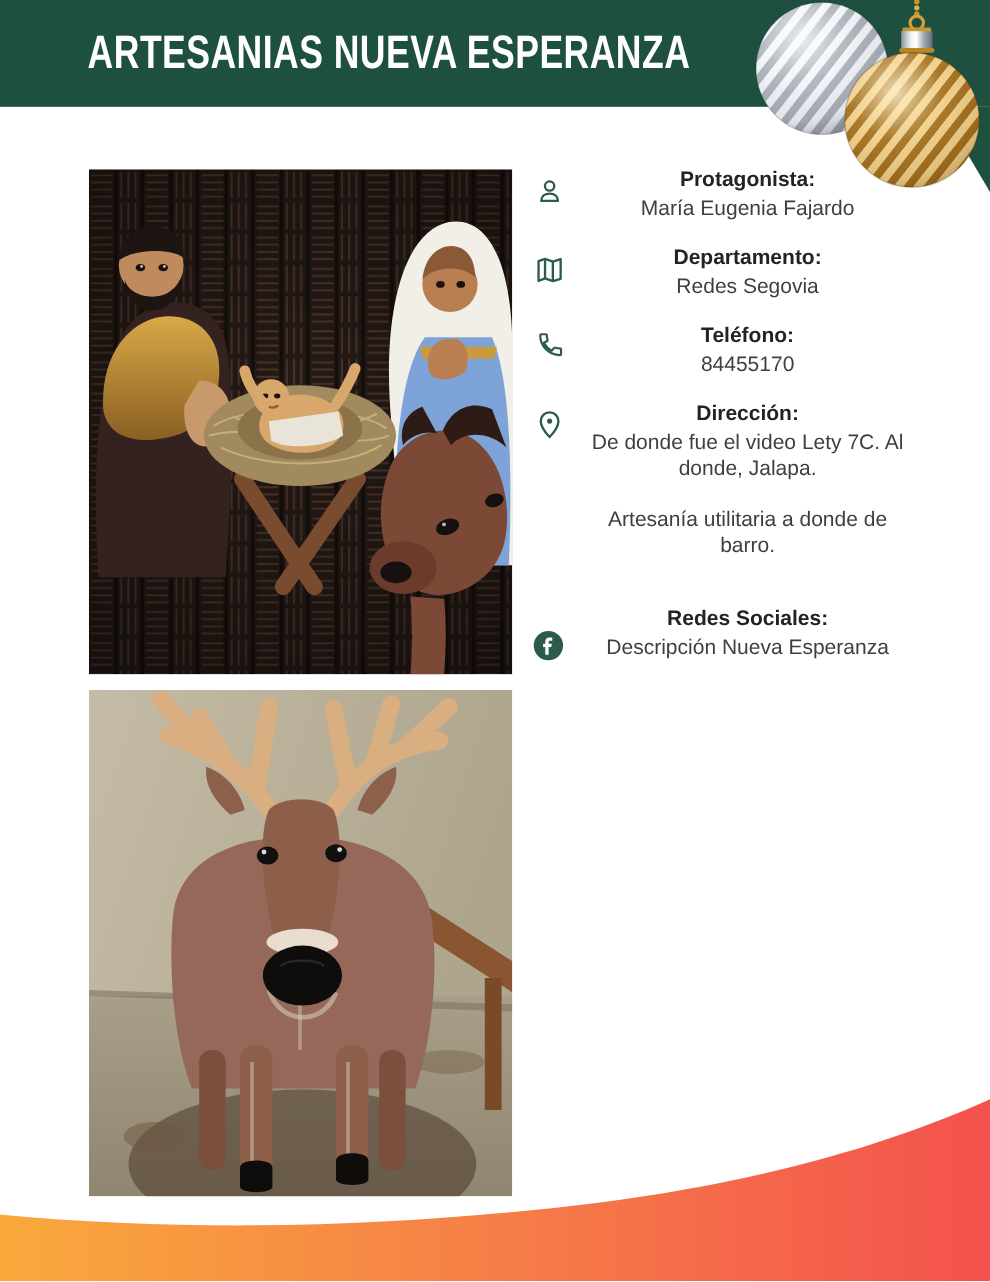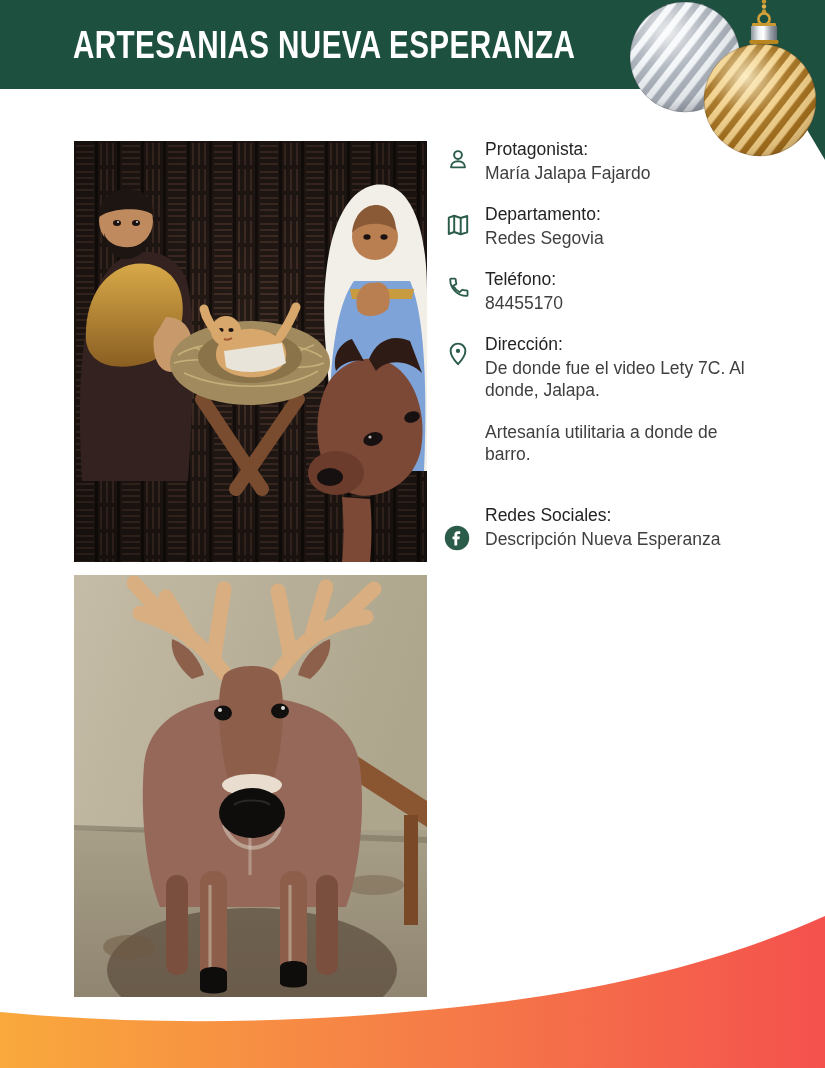--- a/index.html
+++ b/index.html
@@ -1,32 +1,32 @@
 <!DOCTYPE html>
 <html><head>
 <meta charset="utf-8">
 <style>
   html,body{margin:0;padding:0;background:#ffffff;}
   .page{position:relative;width:825px;height:1068px;background:#ffffff;overflow:hidden;
-        font-family:"Liberation Sans",sans-serif;}
+        font-family:"Liberation Sans",sans-serif;text-align:center;}
   
   .header-band{position:absolute;left:0;top:0;width:825px;height:89px;background:#1E5040;}
   .header-title{position:absolute;left:73px;top:0;height:89px;display:flex;align-items:center;}
   .header-title span{display:inline-block;transform:scaleX(.76);transform-origin:left center;
         font-size:39px;font-weight:700;letter-spacing:.5px;color:#ffffff;white-space:nowrap;}
   
   .ornaments{position:absolute;left:600px;top:0;width:225px;height:175px;}
   
   .photo{position:absolute;left:74px;width:353px;overflow:hidden;}
   .photo1{top:141px;height:421px;}
   .photo2{top:575px;height:422px;}
   .photo svg{display:block;}
   
   .info-row{position:absolute;left:485px;width:276px;}
-  .flabel{font-size:17.5px;line-height:21px;font-weight:400;color:#232323;}
+  .flabel{font-size:17.5px;line-height:21px;font-weight:700;color:#232323;}
   .fvalue{font-size:17.5px;line-height:22px;color:#3F3F3F;margin-top:2px;}
   .ficon{position:absolute;width:26px;height:26px;}
   .ficon svg{display:block;width:100%;height:100%;}
   
   .wave{position:absolute;left:0;top:900px;width:825px;height:168px;}
 </style>
 </head>
 <body>
 
 <div class="page">
@@ -243,21 +243,21 @@
   <div>
 
     <span class="ficon" style="left:445px;top:147px">
       <svg viewBox="0 0 24 24" fill="none" stroke="#2B5C49" stroke-width="1.8" stroke-linecap="round" stroke-linejoin="round">
         <circle cx="12" cy="7.4" r="3.6"></circle>
         <path d="M5.6 18.8 C5.6 15.2 8.5 13.2 12 13.2 C15.5 13.2 18.4 15.2 18.4 18.8 Z"></path>
       </svg>
     </span>
     <div class="info-row" style="top:139px">
       <div class="flabel">Protagonista:</div>
-      <div class="fvalue">María Jalapa Fajardo</div>
+      <div class="fvalue">María Eugenia Fajardo</div>
     </div>
 
     <span class="ficon" style="left:445px;top:212px">
       <svg viewBox="0 0 24 24" fill="none" stroke="#2B5C49" stroke-width="1.8" stroke-linejoin="round">
         <path d="M3.5 5.2 L8.5 3.5 L14.5 5.5 L20.5 3.7 L20.5 18.8 L14.5 20.5 L8.5 18.5 L3.5 20.3 Z"></path>
         <path d="M8.5 3.5 V18.5 M14.5 5.5 V20.5"></path>
       </svg>
     </span>
     <div class="info-row" style="top:204px">
       <div class="flabel">Departamento:</div>

